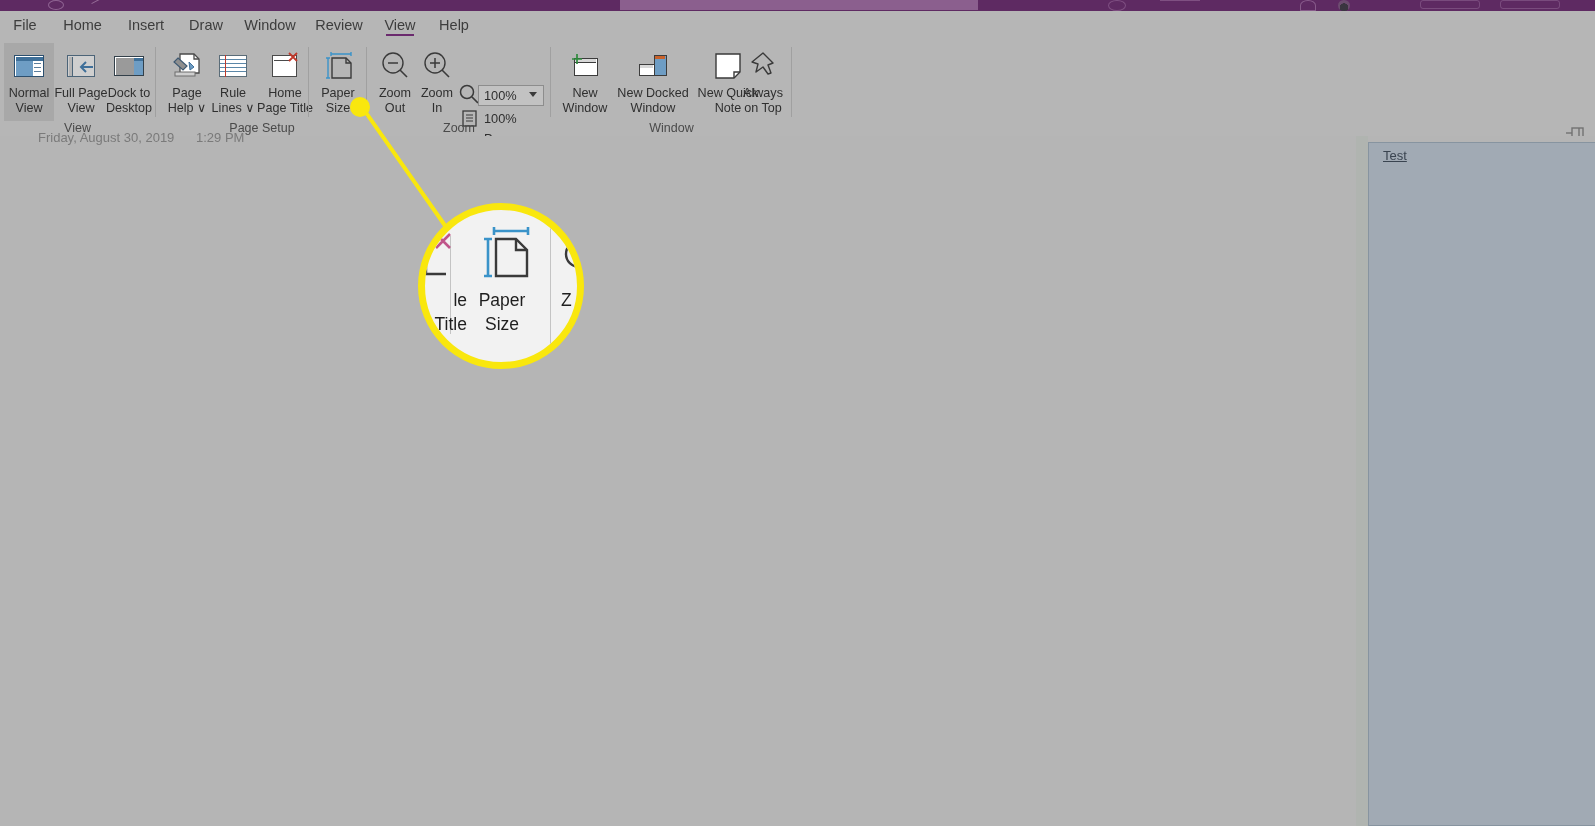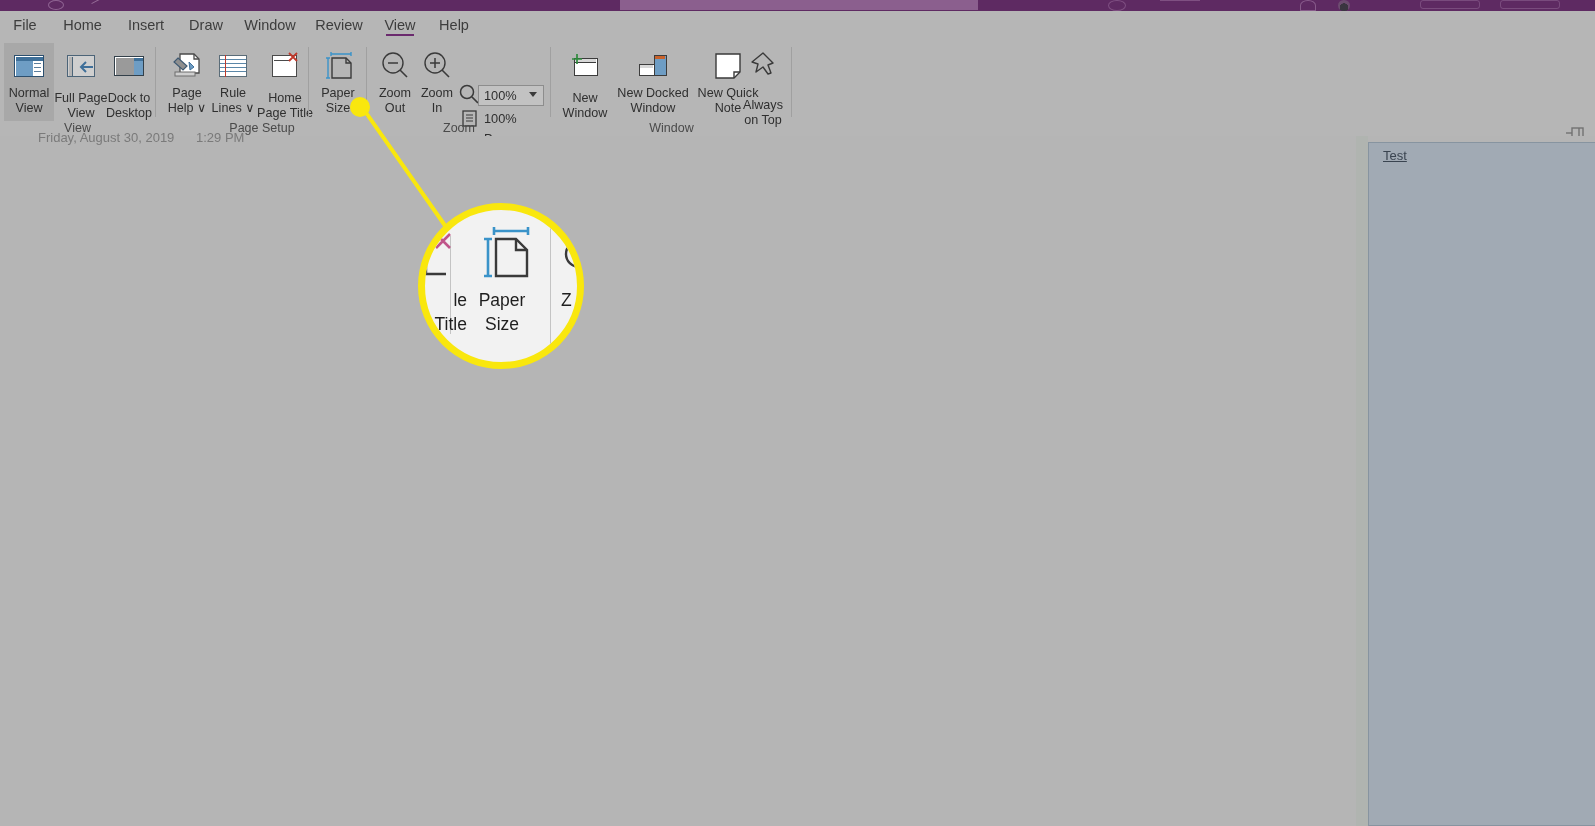--- a/index.html
+++ b/index.html
@@ -81,21 +81,21 @@
   }
   .btn.selected { background: #a8a8a8; }
   .btn .ico {
     width: 34px; height: 34px; margin-top: 6px;
     position: relative;
   }
   .btn .lbl {
     font-size: 12.6px; color: #2f2f2f; line-height: 15px;
     text-align: center; margin-top: 3px; width: 56px;
   }
-  .btn.wide { width: 62px; gap: 12px; }
+  .btn.wide { width: 62px; }
   .btn.wide .lbl { width: 68px; }
 
   
   .sq { position: absolute; box-sizing: border-box; }
 
   
   .ic-normal .outer { left:2px; top:6px; width:30px; height:22px; border:1.5px solid #2c4f6e; background:#fff; }
   .ic-normal .blue  { left:3.5px; top:7.5px; width:17px; height:19px; background:#6e9dc4; }
   .ic-normal .hdr   { left:3.5px; top:7.5px; width:27px; height:4px; background:#3f7099; }
   .ic-normal .l1,.ic-normal .l2,.ic-normal .l3 { left:22px; width:7px; height:1.4px; background:#5c7f9e; }

